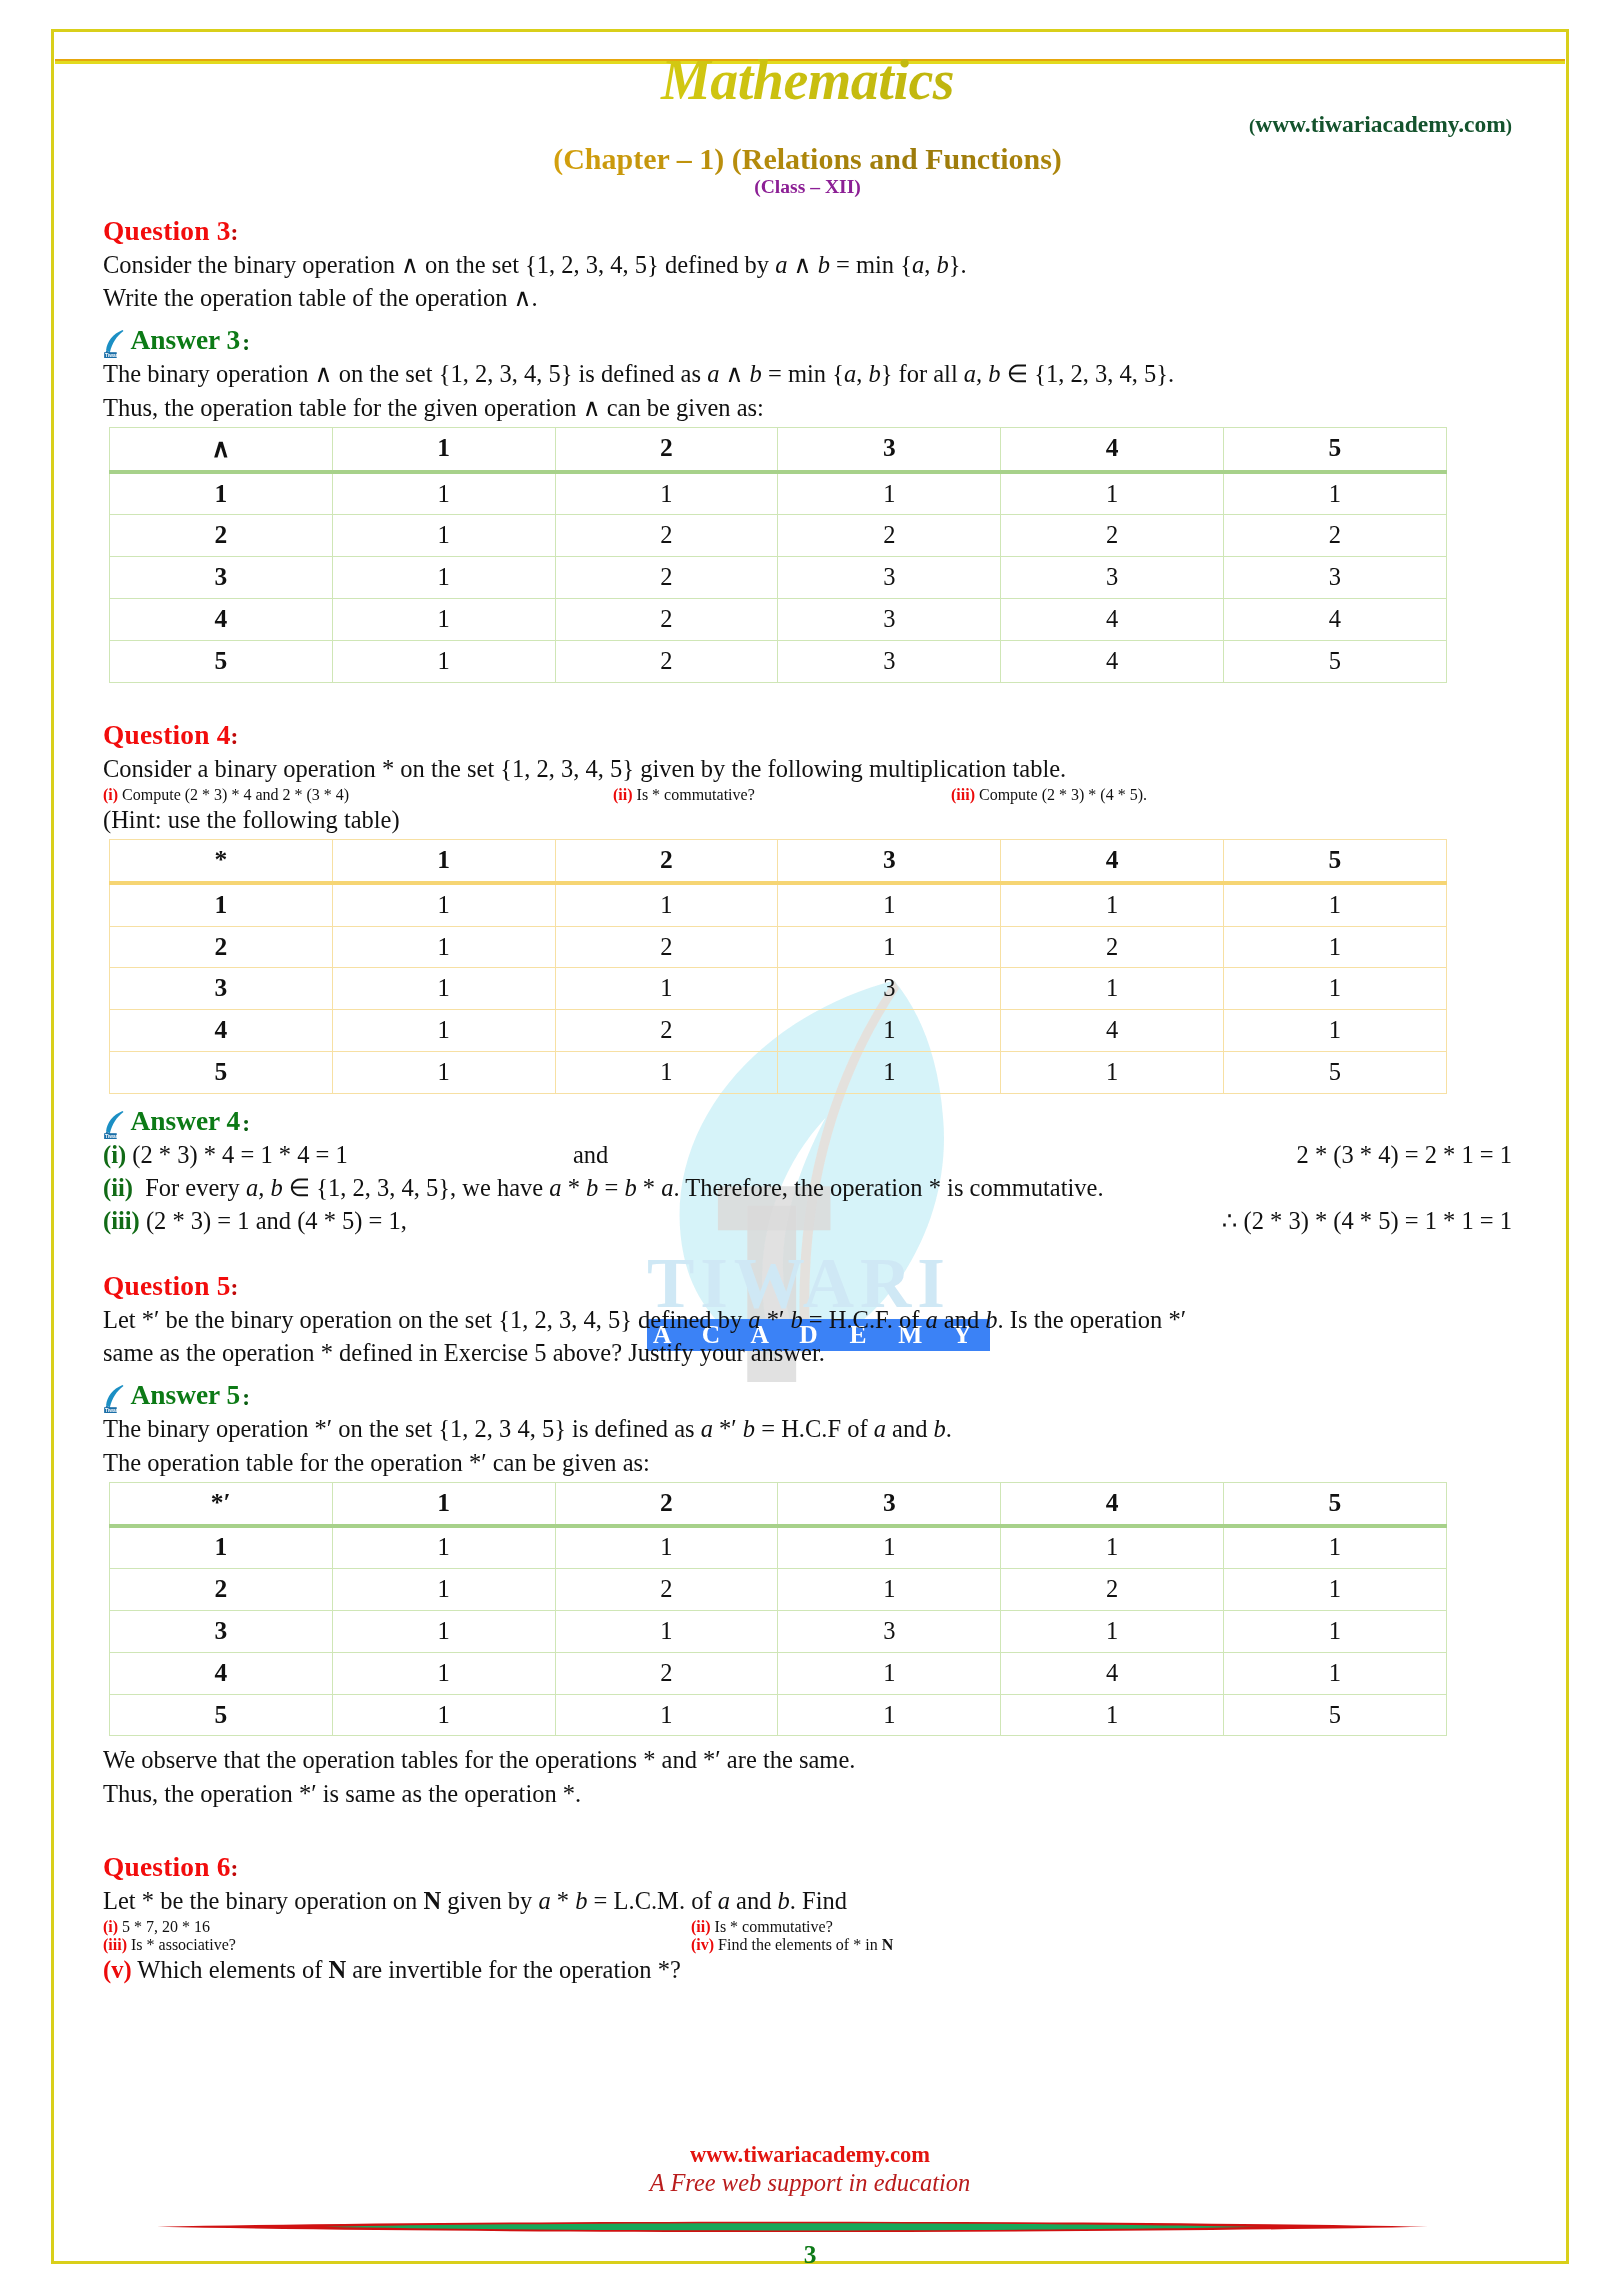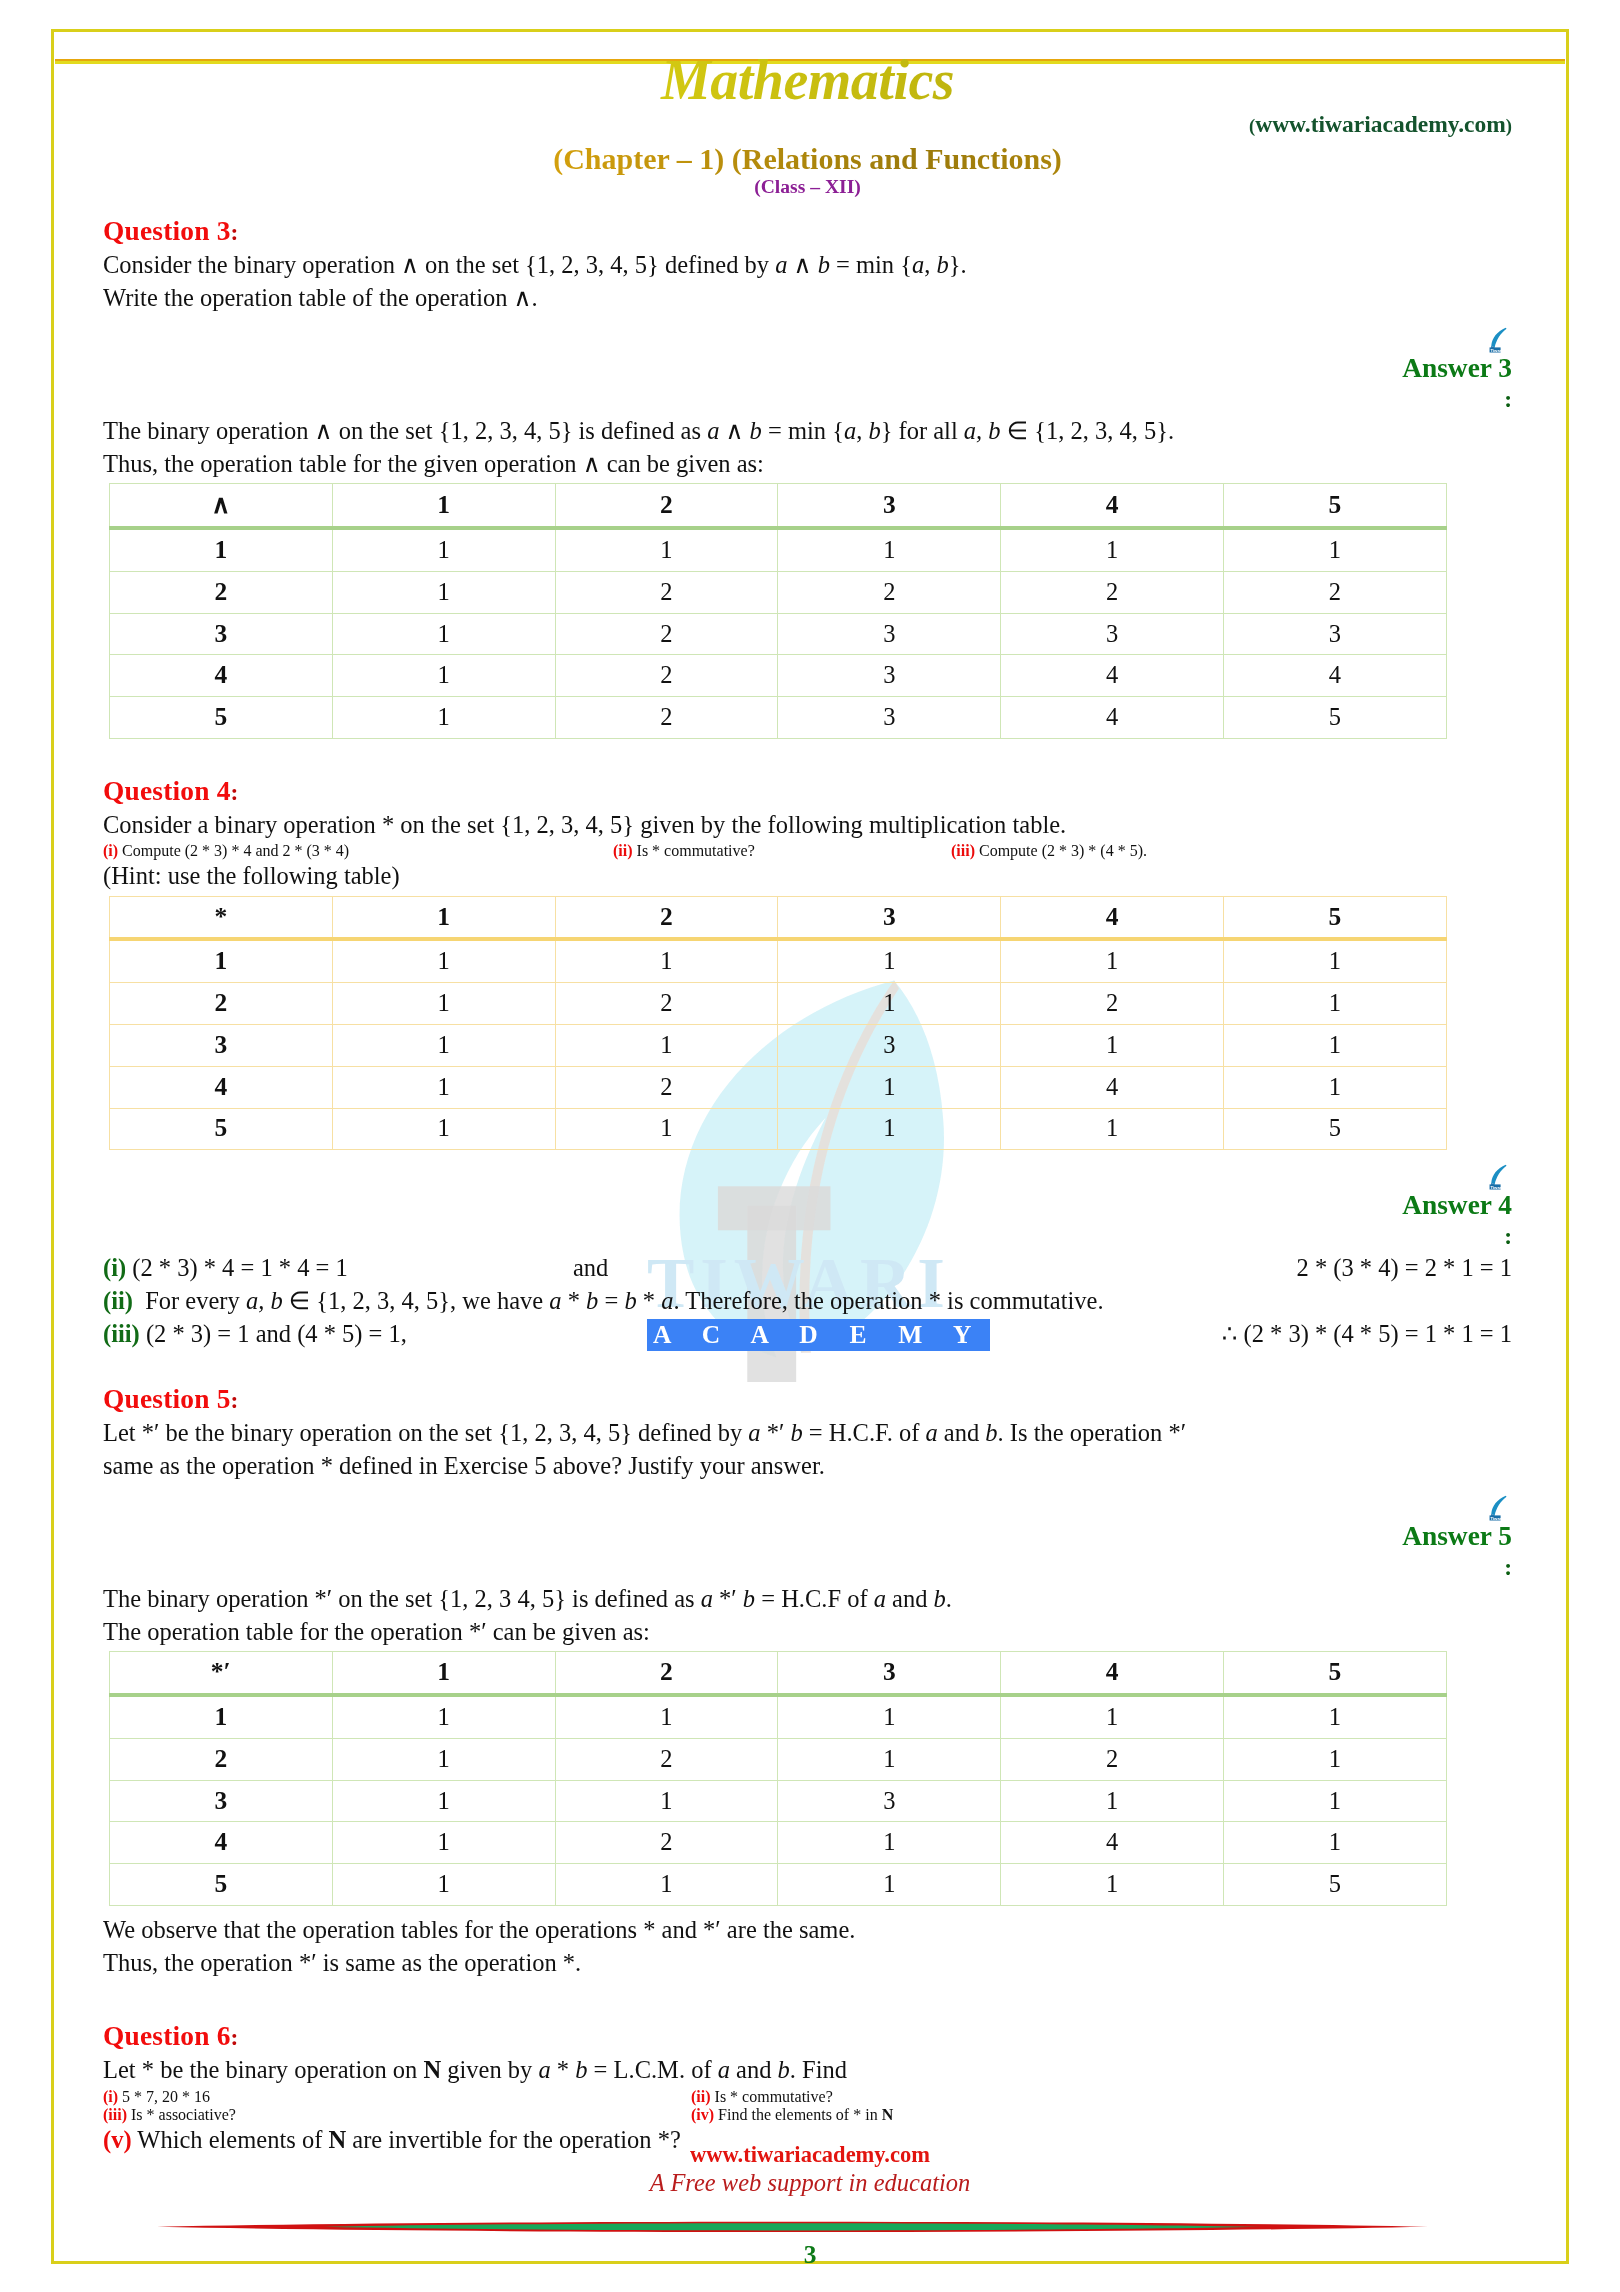--- a/index.html
+++ b/index.html
@@ -76,21 +76,21 @@
     font-size:27.4px;
     margin:17.6px 0 2px 0;
     letter-spacing:0.2px;
   }
   .qhead .colon{color:#c00808;font-size:23.5px;}
   .ahead{
     color:#0c7a16;
     font-weight:bold;
     font-size:27.4px;
     margin:11.8px 0 2px 0;
-    display:flex;align-items:flex-end;gap:2px;flex-direction:column;
+    display:flex;align-items:flex-end;gap:2px;
   }
   .ahead .colon{color:#0a5e11;font-size:23.5px;}
   .quill{
     display:inline-block;width:25.5px;height:29px;position:relative;top:2px;
     flex:0 0 25.5px;
   }
   p.t{
     font-size:24.5px;
     line-height:1.28;
     margin:0 0 2px 0;

